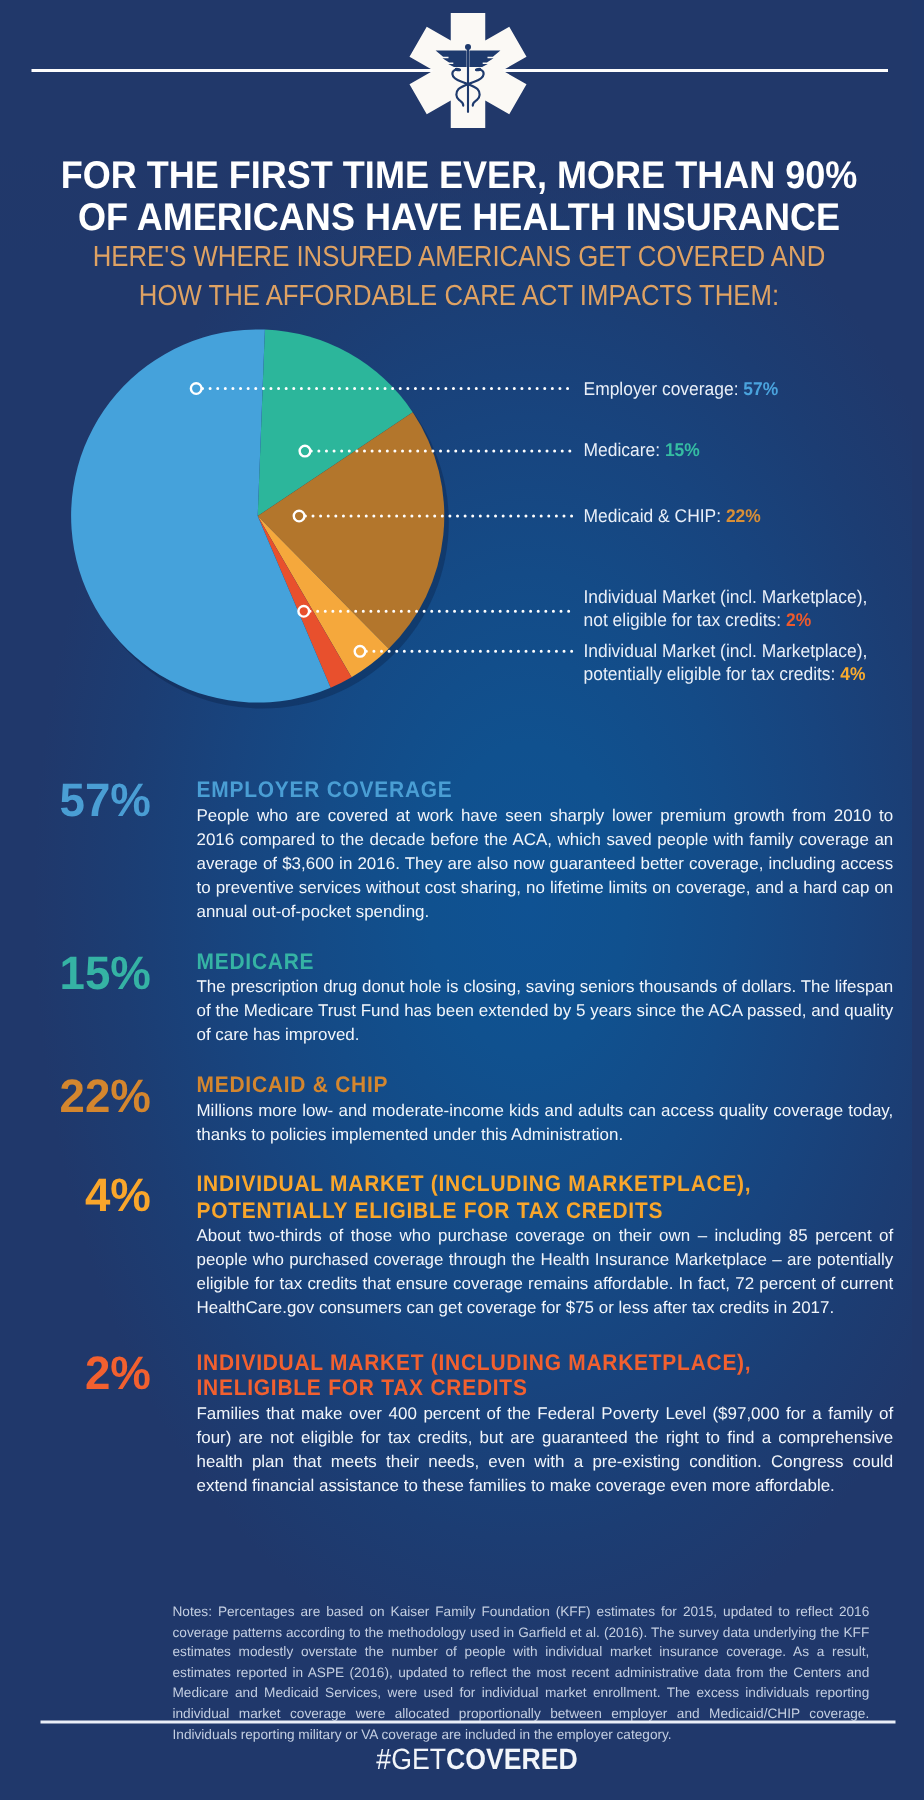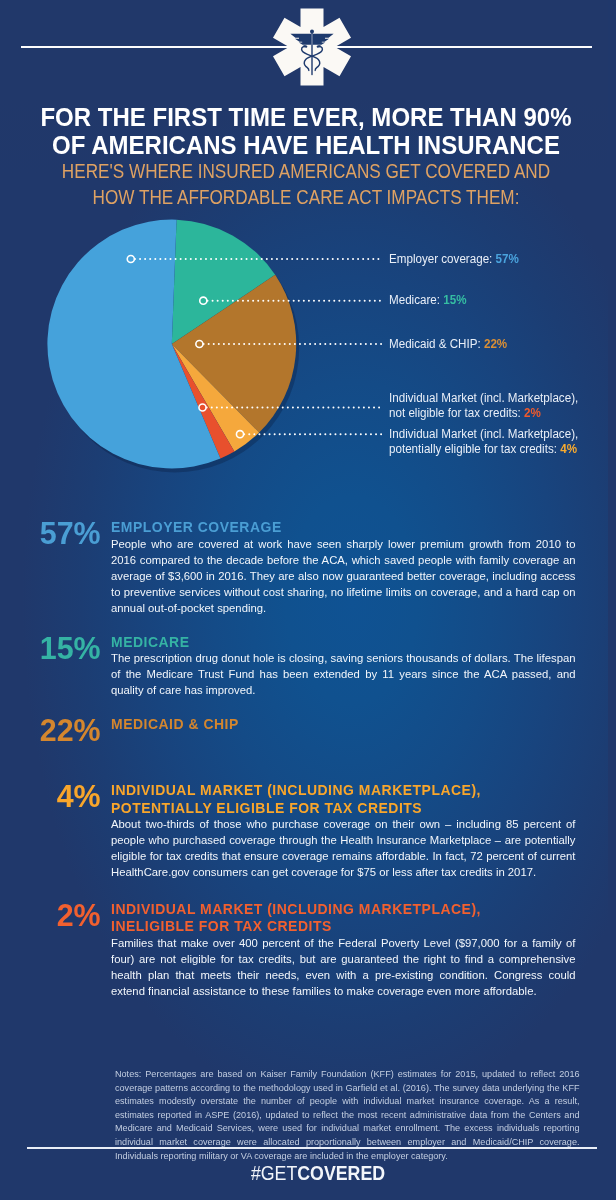--- a/index.html
+++ b/index.html
@@ -30,21 +30,21 @@
   .chart{position:absolute;left:0;top:210px;}
   #legend{position:absolute;left:0;top:0;width:616px;height:0;}
   .lg-item{position:absolute;left:389px;font-size:12.3px;color:#e9eff8;
       line-height:15.4px;transform:scaleX(0.945);transform-origin:0 0;}
   .lg-item b{font-weight:bold;}
 
   .sec{position:absolute;left:0;width:616px;}
   .pct{position:absolute;left:0;width:100.6px;text-align:right;
       font-size:31.2px;font-weight:bold;line-height:31.2px;
       transform:scaleX(0.975);transform-origin:100.6px 0;}
-  .sbody{position:absolute;left:111px;width:464.5px;}
+  .sbody{position:absolute;left:131px;width:464.5px;}
   .shead{font-size:15px;font-weight:bold;line-height:17.6px;letter-spacing:0.55px;
       transform:scaleX(0.93);transform-origin:0 0;}
   .stext{font-size:11.3px;color:#f2f6fb;line-height:15.9px;text-align:justify;margin-top:1px;}
 
   .notes{position:absolute;left:115px;top:1068px;width:464.5px;font-size:9.1px;
       color:#c3cee1;line-height:13.6px;text-align:justify;}
   .footer-line{position:absolute;left:26.9px;top:1147.4px;width:570.6px;height:2px;background:#e9eef7;}
   .foot{position:absolute;left:10.2px;top:1161.5px;width:616px;text-align:center;
       font-size:19.6px;color:#f2f5fa;transform:scaleX(0.906);}
   .foot b{font-weight:bold;}
@@ -125,29 +125,30 @@
           </div>
           <div class="stext">People who are covered at work have seen sharply lower premium growth from 2010 to 2016 compared to the decade before the ACA, which saved people with family coverage an average of $3,600 in 2016. They are also now guaranteed better coverage, including access to preventive services without cost sharing, no lifetime limits on coverage, and a hard cap on annual out-of-pocket spending.</div>
         </div>
       </div>
       <div class="sec" style="top: 632.6px;">
         <div class="pct" style="color: rgb(53, 179, 164);">15%</div>
         <div class="sbody">
           <div class="shead" style="color: rgb(53, 179, 164);">
             <div>MEDICARE</div>
           </div>
-          <div class="stext">The prescription drug donut hole is closing, saving seniors thousands of dollars.  The lifespan of the Medicare Trust Fund has been extended by 11 years since the ACA passed, and quality of care has improved.</div>
+          <div class="stext">The prescription drug donut hole is closing, saving seniors thousands of dollars.  The lifespan of the Medicare Trust Fund has been extended by 5 years since the ACA passed, and quality of care has improved.</div>
         </div>
       </div>
       <div class="sec" style="top: 715.1px;">
         <div class="pct" style="color: rgb(212, 134, 46);">22%</div>
         <div class="sbody">
           <div class="shead" style="color: rgb(212, 134, 46);">
             <div>MEDICAID &amp; CHIP</div>
           </div>
+          <div class="stext">Millions more low- and moderate-income kids and adults can access quality coverage today, thanks to policies implemented under this Administration.</div>
         </div>
       </div>
       <div class="sec" style="top: 781.1px;">
         <div class="pct" style="color: rgb(249, 166, 43);">4%</div>
         <div class="sbody">
           <div class="shead" style="color: rgb(249, 166, 43);">
             <div>INDIVIDUAL MARKET (INCLUDING MARKETPLACE),</div>
             <div>POTENTIALLY ELIGIBLE FOR TAX CREDITS</div>
           </div>
           <div class="stext">About two-thirds of those who purchase coverage on their own – including 85 percent of people who purchased coverage through the Health Insurance Marketplace – are potentially eligible for tax credits that ensure coverage remains affordable. In fact, 72 percent of current HealthCare.gov consumers can get coverage for $75 or less after tax credits in 2017.</div>

